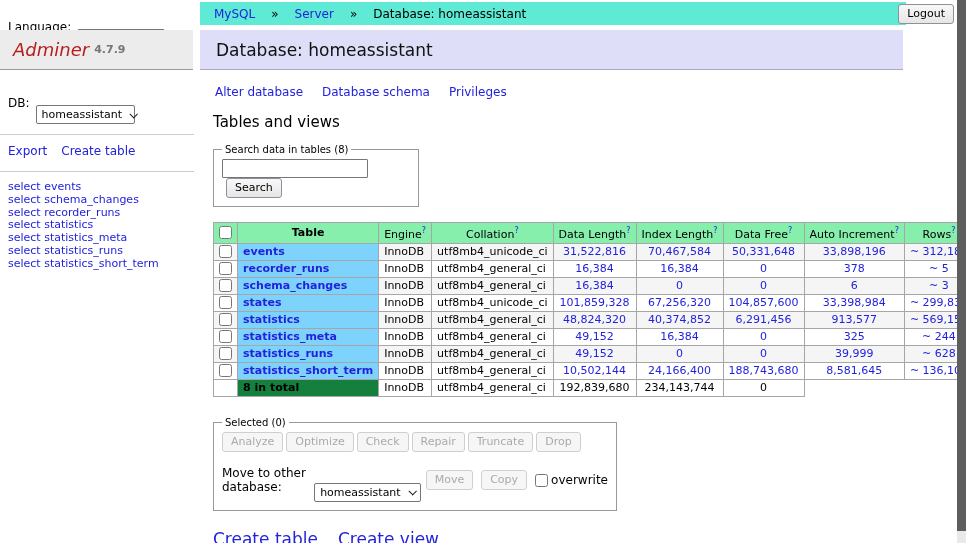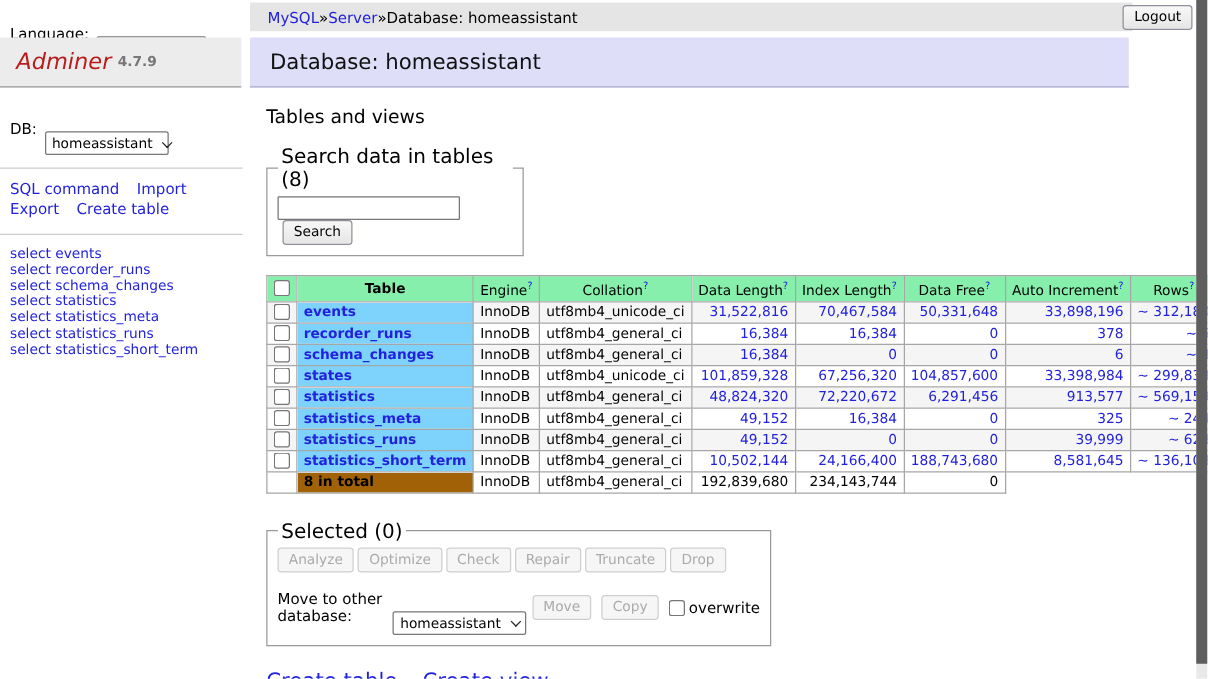--- a/index.html
+++ b/index.html
@@ -2,22 +2,22 @@
 <html><head>
 <meta charset="utf-8">
 <style>
   * { margin:0; padding:0; box-sizing:border-box; }
   html,body { width:966px; height:543px; background:#fff; overflow:hidden; }
   body { font-family:"DejaVu Sans", sans-serif; font-size:12px; color:#000; position:relative; }
   a { color:#2222dd; text-decoration:none; cursor:pointer; }
 
   
   .lang-row { position:absolute; left:8px; top:5px; display:flex; align-items:center; gap:6px; font-size:12px;text-align:right; }
-  .breadcrumb { position:absolute; left:200px; top:2px; width:706px; height:23px; background:#e5e5e5;
-                display:flex; align-items:center; padding-left:14px; font-size:12px; gap:0; }
+  .breadcrumb { position:absolute; left:200px; top:2px; width:706px; height:23px; background:#5eead4;
+                display:flex; align-items:center; padding-left:14px; font-size:12px; gap:16px; }
   .logout-wrap { position:absolute; right:12px; top:4px; }
 
   
   .btn { display:inline-block; font-family:inherit; font-size:11px; line-height:14px; padding:2px 8px;
          background:linear-gradient(#f8f8f8,#e6e6e6); border:1px solid #8f8f9d; border-radius:3px; color:#000; cursor:pointer; }
   .btn:disabled, .btn.disabled { color:#aaa; background:#f6f6f6; border-color:#cfcfcf; cursor:default; }
   .sel { display:inline-flex; align-items:center; justify-content:space-between; background:#fff;
          border:1px solid #767676; border-radius:2px; height:19px; padding:0 5px; font-size:11px; cursor:pointer;margin-top:24px; }
   .sel .chev { width:6px; height:6px; border-right:1.6px solid #222; border-bottom:1.6px solid #222;
                transform:rotate(45deg) translateY(-1px); margin-left:8px; flex:0 0 auto; }
@@ -44,38 +44,38 @@
   
   .main-h2 { position:absolute; left:200px; top:30px; width:703px; height:40px; background:#dedef8;
              border-bottom:1px solid #a9a9c9; display:flex; align-items:center; padding-left:16px;
              font-size:17px; color:#111; }
   .main { position:absolute; left:200px; top:70px; width:756px; }
   .nav-links { margin:15px 0 0 15px; font-size:12px; }
   .nav-links a { margin-right:19px; }
   h3.sec { font-weight:normal; font-size:15px; color:#000; margin:14px 0 0 13px; }
 
   fieldset { border:1px solid #999; margin:13px 0 0 13px; padding:4px 8px 8px 8px; }
-  legend { font-size:16px; padding:0 3px; }
+  legend { font-size:10px; padding:0 3px; }
   .search-fs { width:206px; }
   .search-fs input.tinput { width:146px; }
   .search-fs .btn { margin-left:4px; }
 
   
   table.db { border-collapse:collapse; table-layout:fixed; margin:15px 0 0 13px; font-size:11px; }
   table.db td, table.db th { border:1px solid #a6a6a6; padding:1px 5px; line-height:14px; height:15px;
                              overflow:hidden; white-space:nowrap; }
   table.db thead th { background:#86efac; font-weight:normal; text-align:center; }
   table.db thead th.tname { font-weight:bold; }
   table.db sup { font-size:8px; color:#2222dd; }
   table.db tbody th { background:#7dd3fc; text-align:left; }
   table.db tbody th a { font-weight:bold; }
-  table.db .num { text-align:right; }
+  table.db .num { text-align:center; }
   table.db tr.odd td { background:#f5f5f5; }
   table.db .cb { text-align:center; }
-  table.db tfoot th { background:#a16207; font-weight:bold; text-align:left; }
+  table.db tfoot th { background:#15803d; font-weight:bold; text-align:left; }
   table.db tfoot td { color:#000; }
 
   .sel-fs { width:404px; margin-top:20px; }
   .sel-fs .btn { margin-right:3px; }
   .move-row { margin-top:7px; display:flex; align-items:center; gap:5px; font-size:12px; }
   .move-row .sel { width:132px; }
   .ovw { display:flex; align-items:center; gap:3px; font-size:12px; }
 
   .bottom-links { margin:18px 0 0 13px; font-size:17px; }
   .bottom-links a { margin-right:20px; }
@@ -111,38 +111,38 @@
 <div class="sidebar">
   <div class="db-row">
     <span>DB:</span>
     <span class="sel" style="width:99px">
       <span>homeassistant</span>
       <span class="chev"></span>
     </span>
   </div>
   <hr class="side-hr">
   <div class="side-links" id="side-actions">
-      <div><a>SQL command</a><a>Import</a></div>
       <div><a>Export</a><a>Create table</a></div>
     </div>
   <hr class="side-hr">
   <div class="tbl-links" id="side-tables">
       <a>select events</a>
+      <a>select schema_changes</a>
       <a>select recorder_runs</a>
-      <a>select schema_changes</a>
       <a>select statistics</a>
       <a>select statistics_meta</a>
       <a>select statistics_runs</a>
       <a>select statistics_short_term</a>
     </div>
 </div>
 
 <div class="main-h2">Database: homeassistant</div>
 
 <div class="main">
+  <div class="nav-links" id="nav-links"><a>Alter database</a><a>Database schema</a><a>Privileges</a></div>
 
   <h3 class="sec">Tables and views</h3>
 
   <fieldset class="search-fs">
     <legend>Search data in tables (8)</legend>
     <input class="tinput" value="" style="">
     <button class="btn">Search</button>
   </fieldset>
 
   <table class="db" id="db-table">
@@ -214,21 +214,21 @@
           <td class="num"><a>104,857,600</a></td>
           <td class="num"><a>33,398,984</a></td>
           <td class="num"><a>~ 299,833</a></td>
         </tr>
         <tr class="odd">
           <td class="cb"><input type="checkbox" style=""></td>
           <th><a>statistics</a></th>
           <td>InnoDB</td>
           <td>utf8mb4_general_ci</td>
           <td class="num"><a>48,824,320</a></td>
-          <td class="num"><a>72,220,672</a></td>
+          <td class="num"><a>40,374,852</a></td>
           <td class="num"><a>6,291,456</a></td>
           <td class="num"><a>913,577</a></td>
           <td class="num"><a>~ 569,159</a></td>
         </tr>
         <tr class="">
           <td class="cb"><input type="checkbox" style=""></td>
           <th><a>statistics_meta</a></th>
           <td>InnoDB</td>
           <td>utf8mb4_general_ci</td>
           <td class="num"><a>49,152</a></td>

